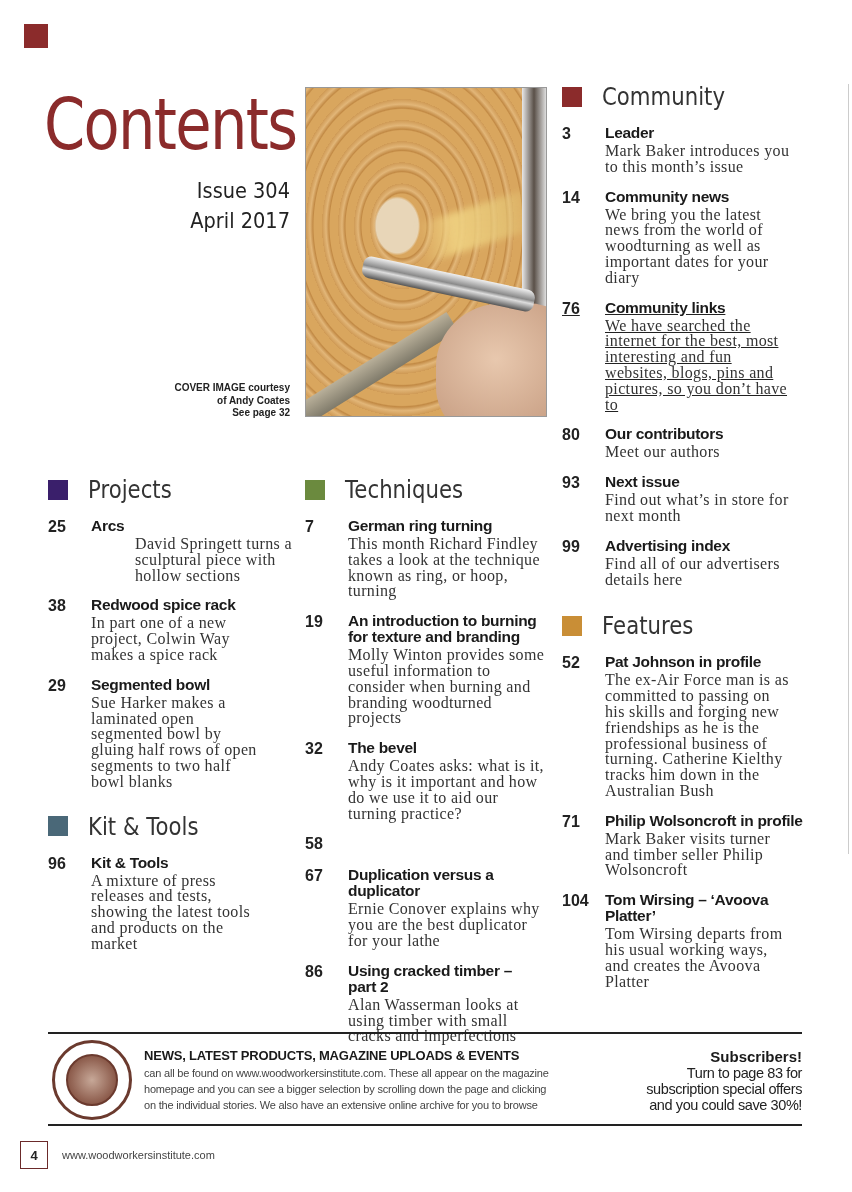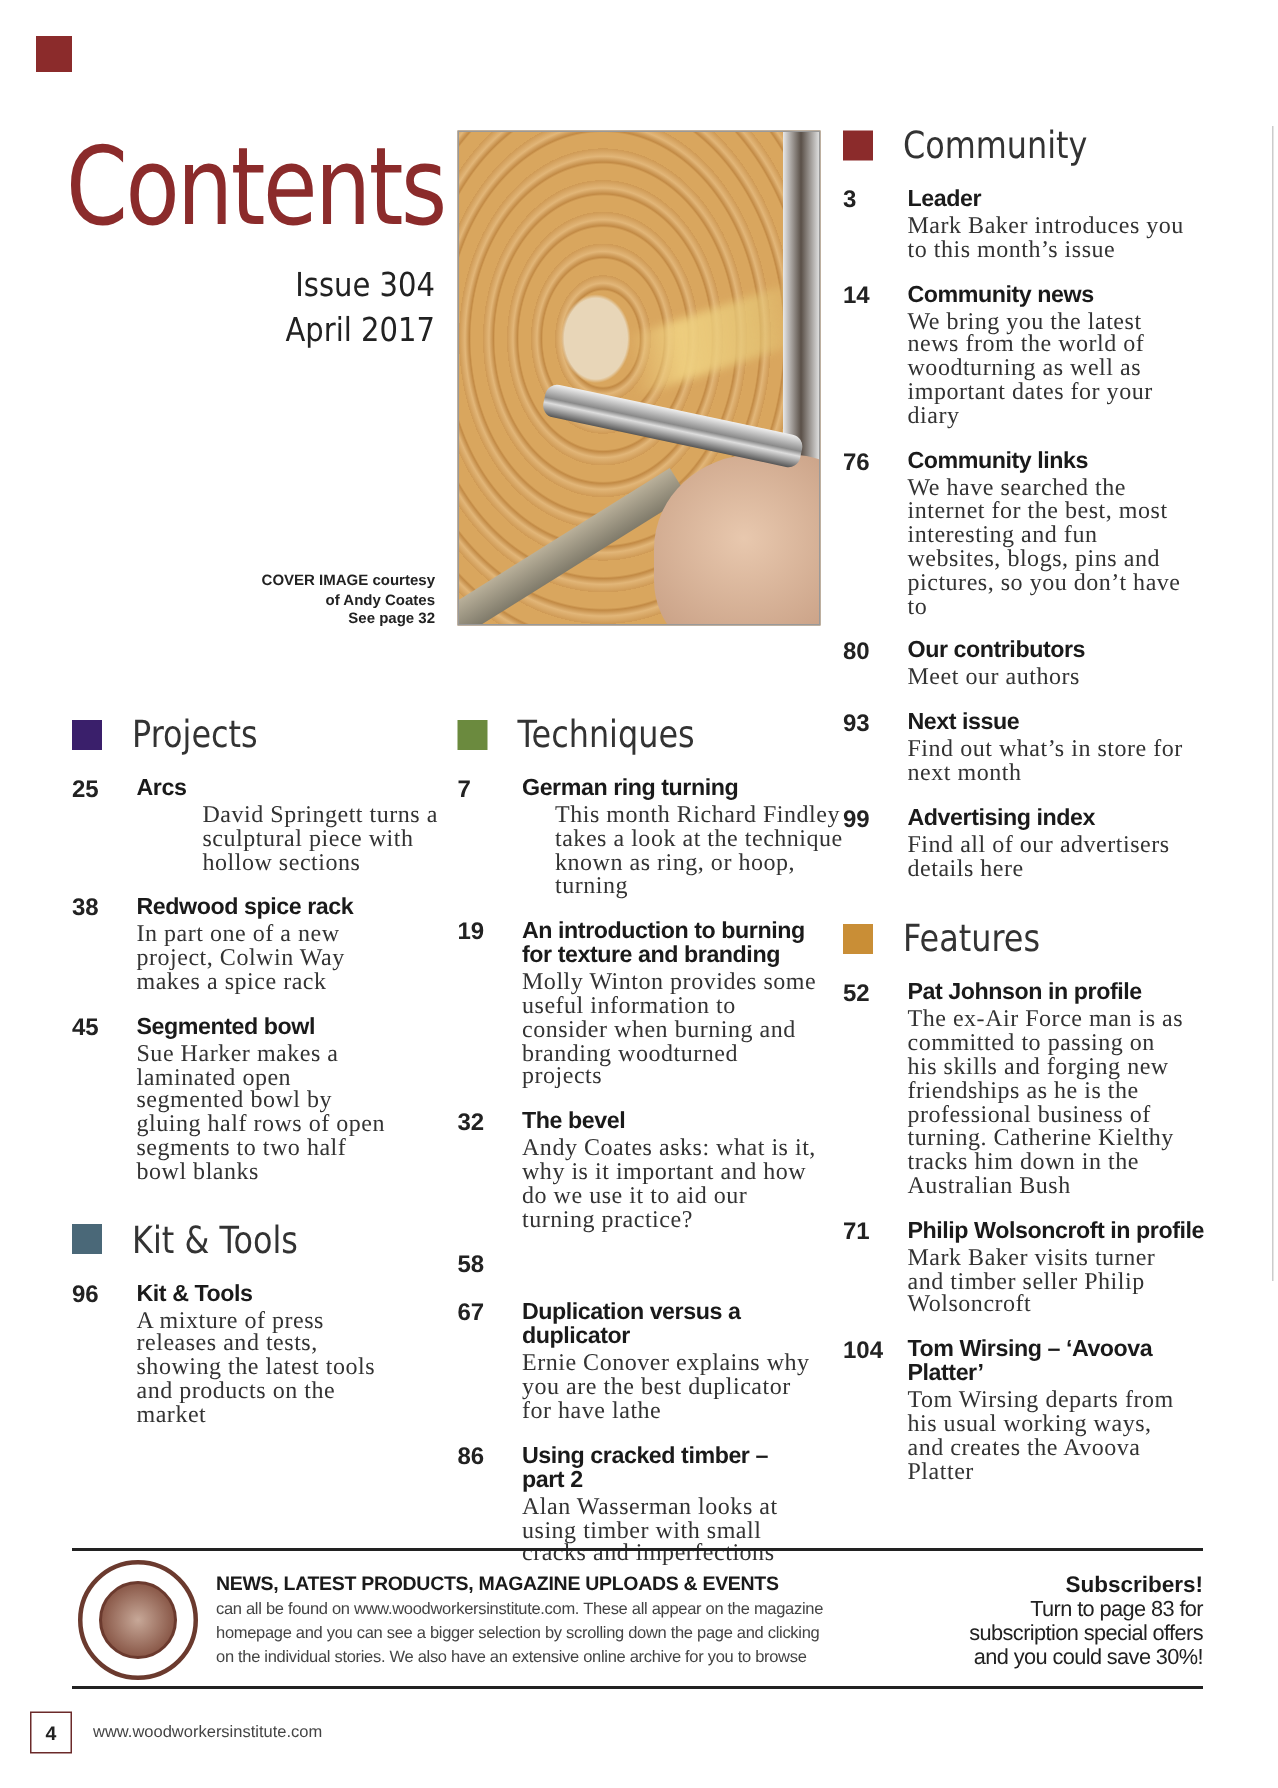--- a/index.html
+++ b/index.html
@@ -116,21 +116,21 @@
           <div class="desc" style="width: 185px;">Mark Baker introduces you to this month’s issue</div>
         </div>
       </div>
       <div class="entry" style="margin-top: 14px;">
         <div class="num">14</div>
         <div class="body">
           <div class="title" style="width: 200px;">Community news</div>
           <div class="desc" style="width: 185px;">We bring you the latest news from the world of woodturning as well as important dates for your diary</div>
         </div>
       </div>
-      <div class="entry" style="margin-top: 14px;">
+      <div class="entry" style="margin-top: 14px; text-decoration: underline;">
         <div class="num">76</div>
         <div class="body">
           <div class="title" style="width: 200px;">Community links</div>
           <div class="desc" style="width: 185px;">We have searched the internet for the best, most interesting and fun websites, blogs, pins and pictures, so you don’t have to</div>
         </div>
       </div>
       <div class="entry" style="margin-top: 14px;">
         <div class="num">80</div>
         <div class="body">
           <div class="title" style="width: 200px;">Our contributors</div>
@@ -196,21 +196,21 @@
         </div>
       </div>
       <div class="entry" style="margin-top: 14px;">
         <div class="num">38</div>
         <div class="body">
           <div class="title">Redwood spice rack</div>
           <div class="desc" style="width: 175px;">In part one of a new project, Colwin Way makes a spice rack</div>
         </div>
       </div>
       <div class="entry" style="margin-top: 14px;">
-        <div class="num">45</div>
+        <div class="num">29</div>
         <div class="body">
           <div class="title">Segmented bowl</div>
           <div class="desc" style="width: 175px;">Sue Harker makes a laminated open segmented bowl by gluing half rows of open segments to two half bowl blanks</div>
         </div>
       </div>
     </div>
 
   <div class="section-head" style="margin-top:22px;">
     <span class="sq" style="background:#4a6878;"></span>
     <span class="label">Kit &amp; Tools</span>
@@ -229,21 +229,21 @@
 <div class="col col-techniques">
   <div class="section-head">
     <span class="sq" style="background:#6b8a3e;"></span>
     <span class="label">Techniques</span>
   </div>
   <div id="techniques-list">
       <div class="entry" style="margin-top: 14px;">
         <div class="num">7</div>
         <div class="body">
           <div class="title" style="width: 190px;">German ring turning</div>
-          <div class="desc" style="width: 200px; margin-left: 22px;">This month Richard Findley takes a look at the technique known as ring, or hoop, turning</div>
+          <div class="desc" style="width: 200px;">This month Richard Findley takes a look at the technique known as ring, or hoop, turning</div>
         </div>
       </div>
       <div class="entry" style="margin-top: 14px;">
         <div class="num">19</div>
         <div class="body">
           <div class="title" style="width: 190px;">An introduction to burning for texture and branding</div>
           <div class="desc" style="width: 200px;">Molly Winton provides some useful information to consider when burning and branding woodturned projects</div>
         </div>
       </div>
       <div class="entry" style="margin-top: 14px;">
@@ -253,21 +253,21 @@
           <div class="desc" style="width: 200px;">Andy Coates asks: what is it, why is it important and how do we use it to aid our turning practice?</div>
         </div>
       </div>
       <div class="entry" style="margin-top: 14px;">
         <div class="num">58</div>
       </div>
       <div class="entry" style="margin-top: 14px;">
         <div class="num">67</div>
         <div class="body">
           <div class="title" style="width: 190px;">Duplication versus a duplicator</div>
-          <div class="desc" style="width: 200px;">Ernie Conover explains why you are the best duplicator for have lathe</div>
+          <div class="desc" style="width: 200px;">Ernie Conover explains why you are the best duplicator for your lathe</div>
         </div>
       </div>
       <div class="entry" style="margin-top: 14px;">
         <div class="num">86</div>
         <div class="body">
           <div class="title" style="width: 190px;">Using cracked timber – part 2</div>
           <div class="desc" style="width: 200px;">Alan Wasserman looks at using timber with small cracks and imperfections</div>
         </div>
       </div>
     </div>

